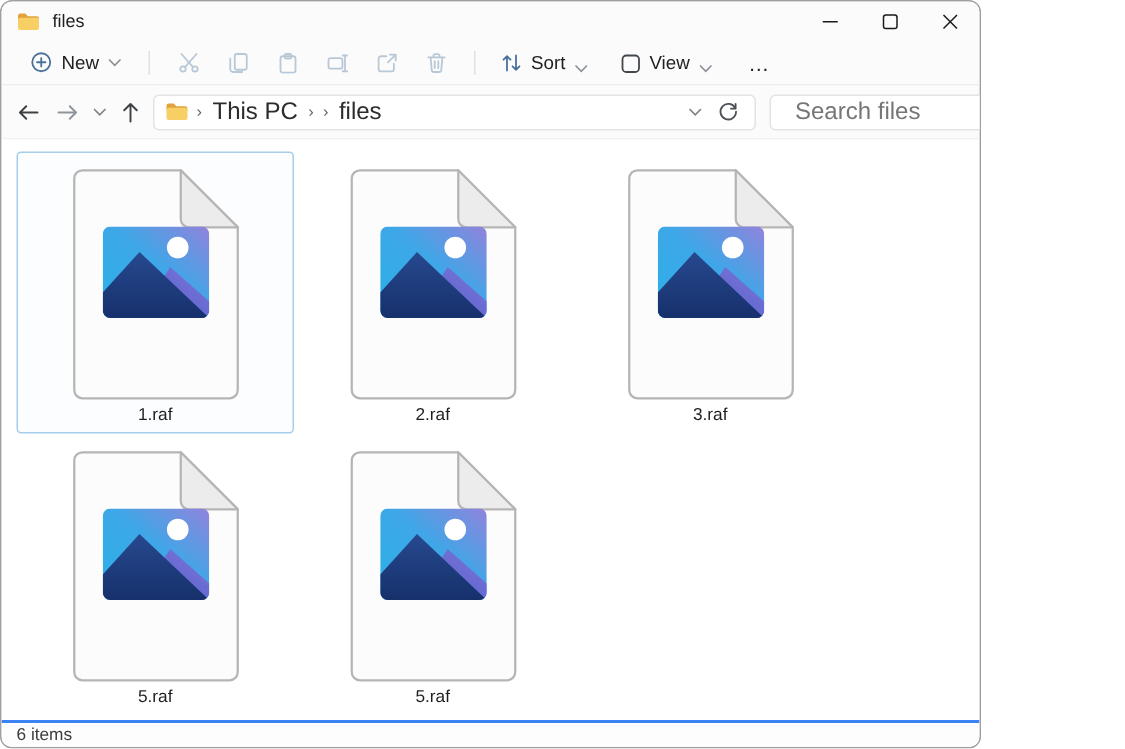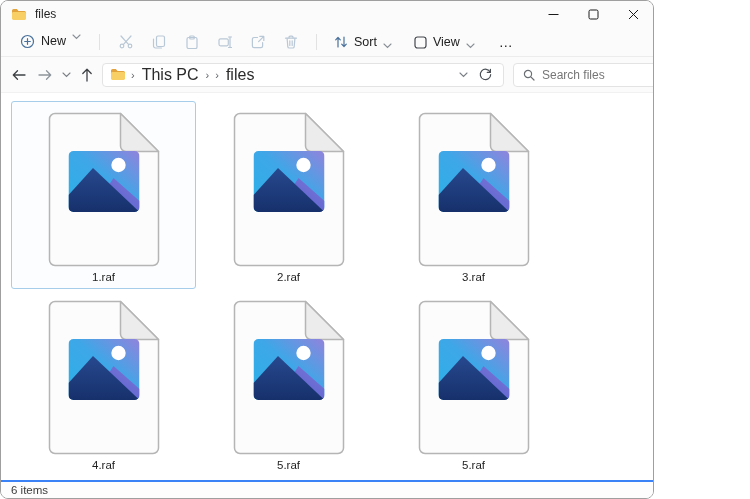--- a/index.html
+++ b/index.html
@@ -33,21 +33,21 @@
 
   
   .toolbar {
     height: 30px; flex: none;
     background: #fbfbfb;
     border-bottom: 1px solid #ececec;
     display: flex; align-items: center;
     padding: 0 10px;
   }
   .tb-new {
-    display: flex; gap: 6px;
+    display: flex; align-items: center; gap: 6px;
     padding: 3px 9px; border-radius: 4px;
     font-size: 12.5px; color: #212121; background: transparent; border: none;
   }
   .tb-sep { width: 1px; height: 16px; background: #e2e2e2; margin: 0 9px; flex: none; }
   .tb-icon-btn {
     width: 33px; height: 24px; border: none; background: transparent;
     display: flex; align-items: center; justify-content: center;
     color: #b9c8d6;
   }
   .tb-drop {
@@ -91,21 +91,21 @@
     display: flex; align-items: center; justify-content: center;
   }
   .search {
     width: 232px; height: 24px; flex: none;
     border: 1px solid #e3e3e3; border-radius: 4px; background: #fff;
     display: flex; align-items: center; gap: 7px;
     padding: 0 9px; margin-left: 9px;
   }
   .search input {
     border: none; outline: none; background: transparent;
-    flex: 1; font-size: 12px; color: #222;
+    flex: 1; font-size: 16px; color: #222;
     font-family: "Liberation Sans", sans-serif;
   }
   .search input::placeholder { color: #767676; }
 
   
   .content { flex: 1; background: #ffffff; overflow: hidden; }
   .grid {
     margin: 8px 0 0 10px;
     display: grid;
     grid-template-columns: repeat(3, 185px);
@@ -362,26 +362,20 @@
         <span class="item-label">2.raf</span>
       </div>
 
       <div class="item">
         <svg width="112" height="155">
             <use href="#raf-file-icon"></use>
           </svg>
         <span class="item-label">3.raf</span>
       </div>
 
-      <div class="item">
-        <svg width="112" height="155">
-            <use href="#raf-file-icon"></use>
-          </svg>
-        <span class="item-label">4.raf</span>
-      </div>
 
       <div class="item">
         <svg width="112" height="155">
             <use href="#raf-file-icon"></use>
           </svg>
         <span class="item-label">5.raf</span>
       </div>
 
       <div class="item">
         <svg width="112" height="155">

